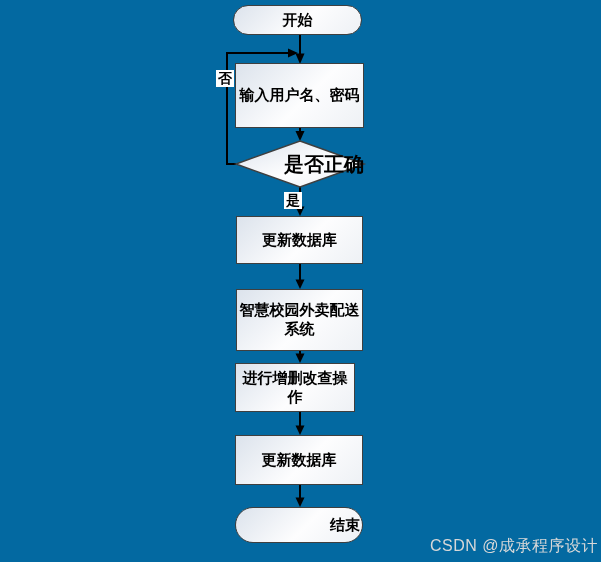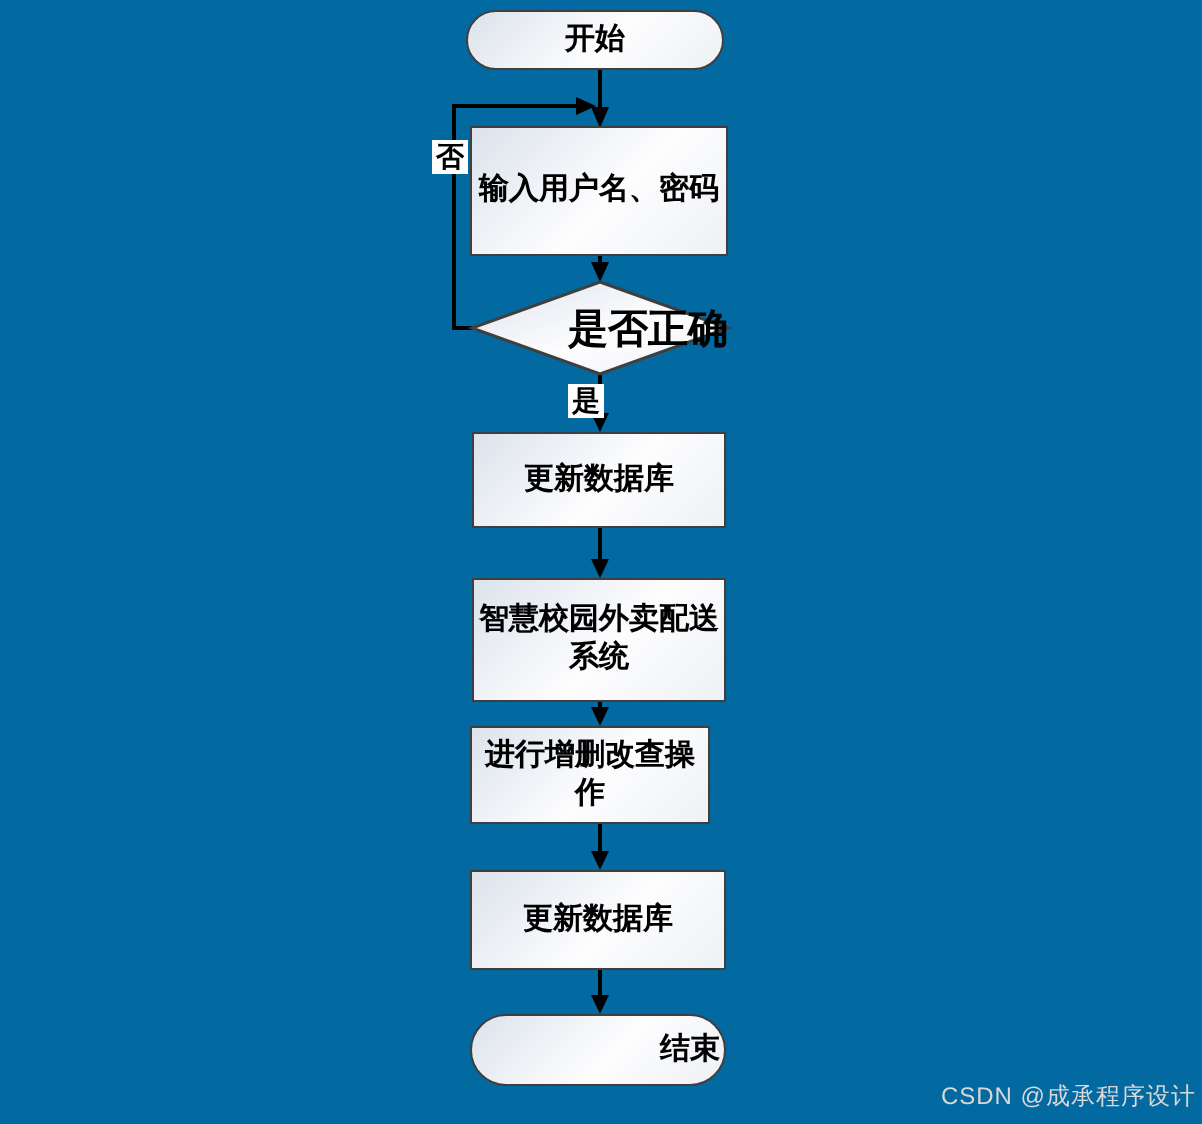--- a/index.html
+++ b/index.html
@@ -49,21 +49,21 @@
     font-weight: bold;
     color: #000000;
     display: flex;
     align-items: center;
     justify-content: center;
   }
   .watermark {
     position: absolute;
     right: 3px;
     bottom: 5px;
-    font-size: 12px;
+    font-size: 16px;
     color: #d8d8d8;
     letter-spacing: 0.5px;
   }
   #node-start   { left: 233px; top: 5px;   width: 129px; height: 30px; }
   #node-input   { left: 235px; top: 63px;  width: 129px; height: 65px; }
   #decision-text{ left: 236px; top: 141px; width: 128px; height: 46px; }
   #node-login   { left: 236px; top: 216px; width: 127px; height: 48px; }
   #node-system  { left: 236px; top: 289px; width: 127px; height: 62px; }
   #node-crud    { left: 235px; top: 363px; width: 120px; height: 49px; }
   #node-update  { left: 235px; top: 435px; width: 128px; height: 50px; }

